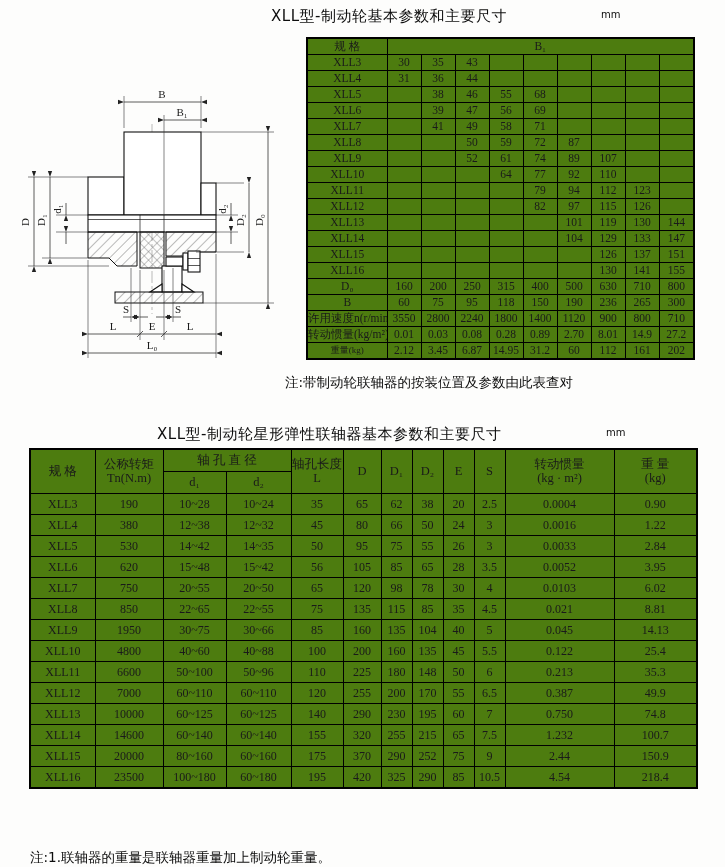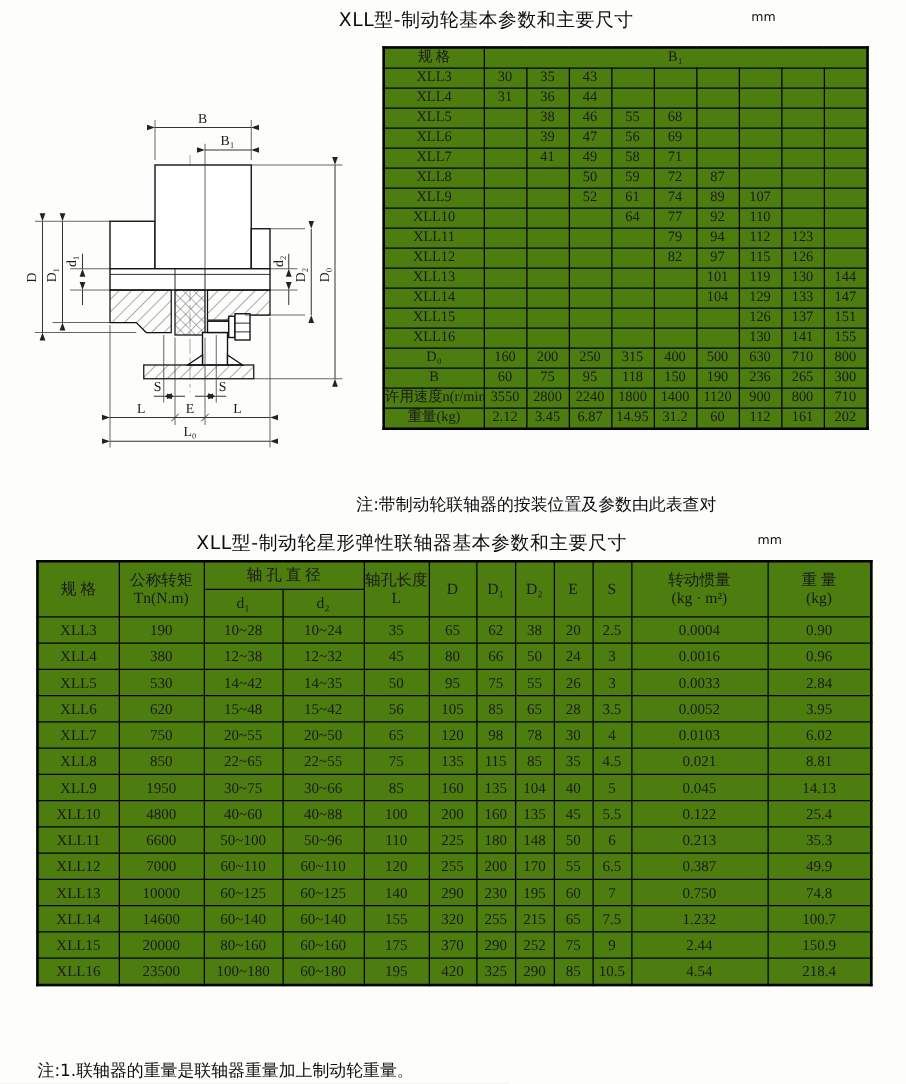--- a/index.html
+++ b/index.html
@@ -361,35 +361,47 @@
           <td>2800</td>
           <td>2240</td>
           <td>1800</td>
           <td>1400</td>
           <td>1120</td>
           <td>900</td>
           <td>800</td>
           <td>710</td>
         </tr>
         <tr>
+          <td>转动惯量(kg/m²)</td>
+          <td>0.01</td>
+          <td>0.03</td>
+          <td>0.08</td>
+          <td>0.28</td>
+          <td>0.89</td>
+          <td>2.70</td>
+          <td>8.01</td>
+          <td>14.9</td>
+          <td>27.2</td>
+        </tr>
+        <tr>
           <td>重量(kg)</td>
           <td>2.12</td>
           <td>3.45</td>
           <td>6.87</td>
           <td>14.95</td>
           <td>31.2</td>
           <td>60</td>
           <td>112</td>
           <td>161</td>
           <td>202</td>
         </tr>
       </tbody>
   </table>
 
-  <div class="abs notetext" style="left:285px;top:395px;">注:带制动轮联轴器的按装位置及参数由此表查对</div>
+  <div class="abs notetext" style="left:285px;top:374px;">注:带制动轮联轴器的按装位置及参数由此表查对</div>
 
   <div class="abs title" style="left:157px;top:425px;">XLL型-制动轮星形弹性联轴器基本参数和主要尺寸</div>
   <div class="abs mm" style="left:606px;top:427px;">mm</div>
 
   <table class="abs t2">
     <colgroup>
       <col style="width:65px">
         <col style="width:68px">
         <col style="width:63px">
         <col style="width:65px">
@@ -453,21 +465,21 @@
           <td>380</td>
           <td>12~38</td>
           <td>12~32</td>
           <td>45</td>
           <td>80</td>
           <td>66</td>
           <td>50</td>
           <td>24</td>
           <td>3</td>
           <td>0.0016</td>
-          <td>0.96</td>
+          <td>1.22</td>
         </tr>
         <tr>
           <td>XLL5</td>
           <td>530</td>
           <td>14~42</td>
           <td>14~35</td>
           <td>50</td>
           <td>95</td>
           <td>75</td>
           <td>55</td>

